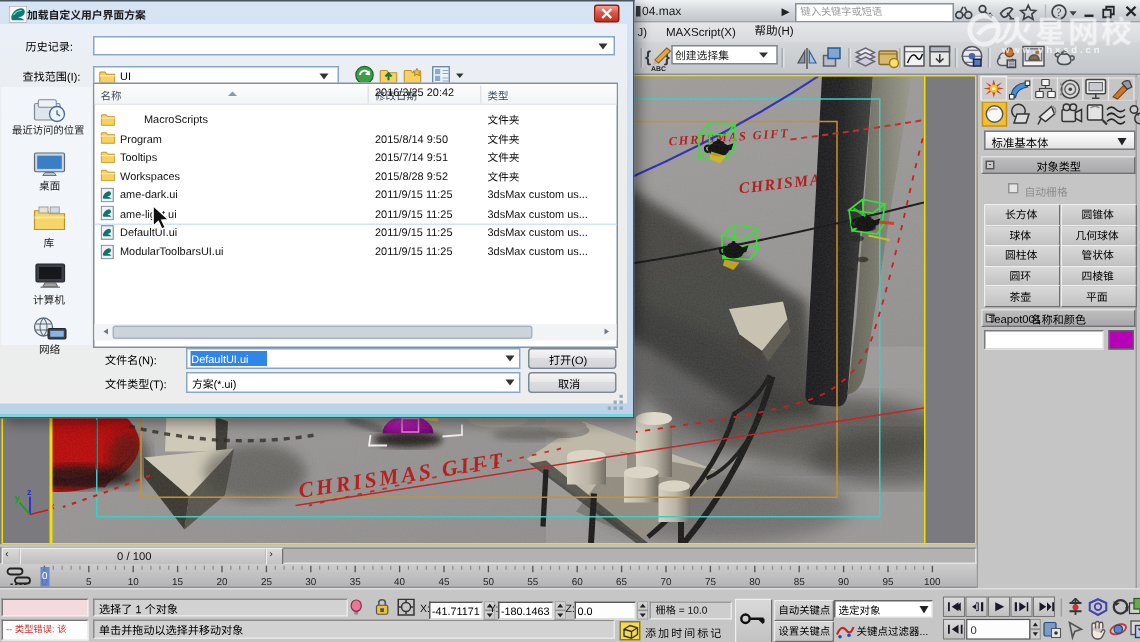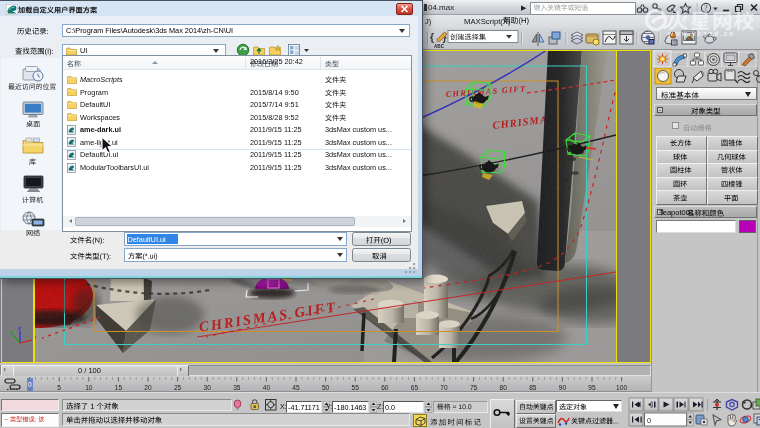--- a/index.html
+++ b/index.html
@@ -58,21 +58,21 @@
     </svg>
     <svg class="abs" style="left:720px;top:2px" width="40" height="12" viewBox="0 0 40 12">
 <g stroke="#23272c" stroke-width="1.6" fill="none">
 <path d="M3 8.5h6"></path>
 <path d="M15.5 4.5h5v5h-5z M17.5 4.5v-2h5v5h-2" stroke-width="1.2"></path>
 <path d="M31 2.5l6 6M37 2.5l-6 6"></path>
 </g>
     </svg>
     <div class="abs" style="left:0;top:15px;width:760px;height:13px;background:linear-gradient(#e4e6e9,#d8dadd);"></div>
     <div class="abs" style="left:425px;top:17px;font-size:7.5px;color:#111;">J)</div>
-    <div class="abs" style="left:464px;top:16.5px;font-size:7.7px;color:#111;">MAXScript(X)</div>
+    <div class="abs" style="left:444px;top:16.5px;font-size:7.7px;color:#111;">MAXScript(X)</div>
     <svg style="position:absolute;left:503px;top:15.1px;overflow:visible;" width="31" height="11">
       <g fill="#111">
         <g transform="translate(0,8.1) scale(0.007700,-0.007700)">
           <use href="#n5e2e" x="0"></use>
           <use href="#n52a9" x="1000"></use>
           <use href="#l28" x="2000"></use>
           <use href="#l48" x="2333"></use>
           <use href="#l29" x="3055"></use>
         </g>
       </g>
@@ -1037,21 +1037,20 @@
         <g transform="translate(0,7.8) scale(0.007400,-0.007400)">
           <use href="#n5386" x="0"></use>
           <use href="#n53f2" x="1000"></use>
           <use href="#n8bb0" x="2000"></use>
           <use href="#n5f55" x="3000"></use>
           <use href="#l3a" x="4000"></use>
         </g>
       </g>
     </svg>
     <div class="abs" style="left:62px;top:23.5px;width:348px;height:13.5px;background:#fff;border:1px solid #86a7c8;box-sizing:border-box;"></div>
-    <div class="abs" style="left:66px;top:26px;font-size:7.3px;color:#000;">C:\Program Files\Autodesk\3ds Max 2014\zh-CN\UI</div>
     <div class="abs" style="left:399px;top:28.5px;width:0;height:0;border:3.2px solid transparent;border-top:4.5px solid #333;"></div>
     <svg style="position:absolute;left:15px;top:45.7px;overflow:visible;" width="43" height="10">
       <g fill="#000">
         <g transform="translate(0,7.8) scale(0.007400,-0.007400)">
           <use href="#n67e5" x="0"></use>
           <use href="#n627e" x="1000"></use>
           <use href="#n8303" x="2000"></use>
           <use href="#n56f4" x="3000"></use>
           <use href="#l28" x="4000"></use>
           <use href="#l49" x="4333"></use>
@@ -1192,21 +1191,21 @@
           <use href="#n7c7b" x="0"></use>
           <use href="#n578b" x="1000"></use>
         </g>
       </g>
     </svg>
     <div class="abs" style="left:152px;top:57.5px;width:0;height:0;border:3px solid transparent;border-bottom:3.5px solid #8899aa;"></div>
     <svg class="abs" style="left:67px;top:74.7px" width="10" height="9" viewBox="0 0 10 9">
 <path d="M0.5 1.8 L0.5 8.5 L9.5 8.5 L9.5 2.8 L4.8 2.8 L4 1.5 L1 1.5 Z" fill="#f7d060" stroke="#b8922a" stroke-width=".6"></path>
 <path d="M0.5 3.8 L9.5 3.8" stroke="#fce8a0" stroke-width=".8"></path>
     </svg>
-    <div class="abs" style="left:80px;top:75.0px;font-size:7.3px;color:#111;font-style:italic;">MacroScripts</div>
+    <div class="abs" style="left:96px;top:75.0px;font-size:7.3px;color:#111;">MacroScripts</div>
     <div class="abs" style="left:250px;top:57px;font-size:7.3px;color:#111;">2016/3/25 20:42</div>
     <svg style="position:absolute;left:325px;top:75.3px;overflow:visible;" width="26" height="10">
       <g fill="#111">
         <g transform="translate(0,7.5) scale(0.007100,-0.007100)">
           <use href="#n6587" x="0"></use>
           <use href="#n4ef6" x="1000"></use>
           <use href="#n5939" x="2000"></use>
         </g>
       </g>
     </svg>
@@ -1222,21 +1221,21 @@
           <use href="#n6587" x="0"></use>
           <use href="#n4ef6" x="1000"></use>
           <use href="#n5939" x="2000"></use>
         </g>
       </g>
     </svg>
     <svg class="abs" style="left:67px;top:99.8px" width="10" height="9" viewBox="0 0 10 9">
 <path d="M0.5 1.8 L0.5 8.5 L9.5 8.5 L9.5 2.8 L4.8 2.8 L4 1.5 L1 1.5 Z" fill="#f7d060" stroke="#b8922a" stroke-width=".6"></path>
 <path d="M0.5 3.8 L9.5 3.8" stroke="#fce8a0" stroke-width=".8"></path>
     </svg>
-    <div class="abs" style="left:80px;top:100.1px;font-size:7.3px;color:#111;">DefaultUI</div>
+    <div class="abs" style="left:80px;top:100.1px;font-size:7.3px;color:#111;">Tooltips</div>
     <div class="abs" style="left:250px;top:100.1px;font-size:7.3px;color:#111;">2015/7/14 9:51</div>
     <svg style="position:absolute;left:325px;top:100.4px;overflow:visible;" width="26" height="10">
       <g fill="#111">
         <g transform="translate(0,7.5) scale(0.007100,-0.007100)">
           <use href="#n6587" x="0"></use>
           <use href="#n4ef6" x="1000"></use>
           <use href="#n5939" x="2000"></use>
         </g>
       </g>
     </svg>
@@ -1252,21 +1251,21 @@
           <use href="#n6587" x="0"></use>
           <use href="#n4ef6" x="1000"></use>
           <use href="#n5939" x="2000"></use>
         </g>
       </g>
     </svg>
     <svg class="abs" style="left:67px;top:124.9px" width="9" height="10" viewBox="0 0 9 10">
 <rect x="0.5" y="0.5" width="8" height="9" fill="#eef1f5" stroke="#7a8694" stroke-width=".7"></rect>
 <path d="M1.5 6.5 Q2.5 3 5.5 2.5 Q7 2.5 7 4 Q7 5.5 4.5 6 Q6.5 6.3 7.3 7.5 L2 7.5 Z" fill="#12716a"></path>
     </svg>
-    <div class="abs" style="left:80px;top:125.2px;font-size:7.3px;color:#111;font-weight:bold;">ame-dark.ui</div>
+    <div class="abs" style="left:80px;top:125.2px;font-size:7.3px;color:#111;">ame-dark.ui</div>
     <div class="abs" style="left:250px;top:125.2px;font-size:7.3px;color:#111;">2011/9/15 11:25</div>
     <div class="abs" style="left:325px;top:125.2px;font-size:7.3px;color:#111;white-space:nowrap;">3dsMax custom us...</div>
     <svg class="abs" style="left:67px;top:137.45px" width="9" height="10" viewBox="0 0 9 10">
 <rect x="0.5" y="0.5" width="8" height="9" fill="#eef1f5" stroke="#7a8694" stroke-width=".7"></rect>
 <path d="M1.5 6.5 Q2.5 3 5.5 2.5 Q7 2.5 7 4 Q7 5.5 4.5 6 Q6.5 6.3 7.3 7.5 L2 7.5 Z" fill="#12716a"></path>
     </svg>
     <div class="abs" style="left:80px;top:137.75px;font-size:7.3px;color:#111;">ame-light.ui</div>
     <div class="abs" style="left:250px;top:137.75px;font-size:7.3px;color:#111;">2011/9/15 11:25</div>
     <div class="abs" style="left:325px;top:137.75px;font-size:7.3px;color:#111;white-space:nowrap;">3dsMax custom us...</div>
     <svg class="abs" style="left:67px;top:150.0px" width="9" height="10" viewBox="0 0 9 10">

